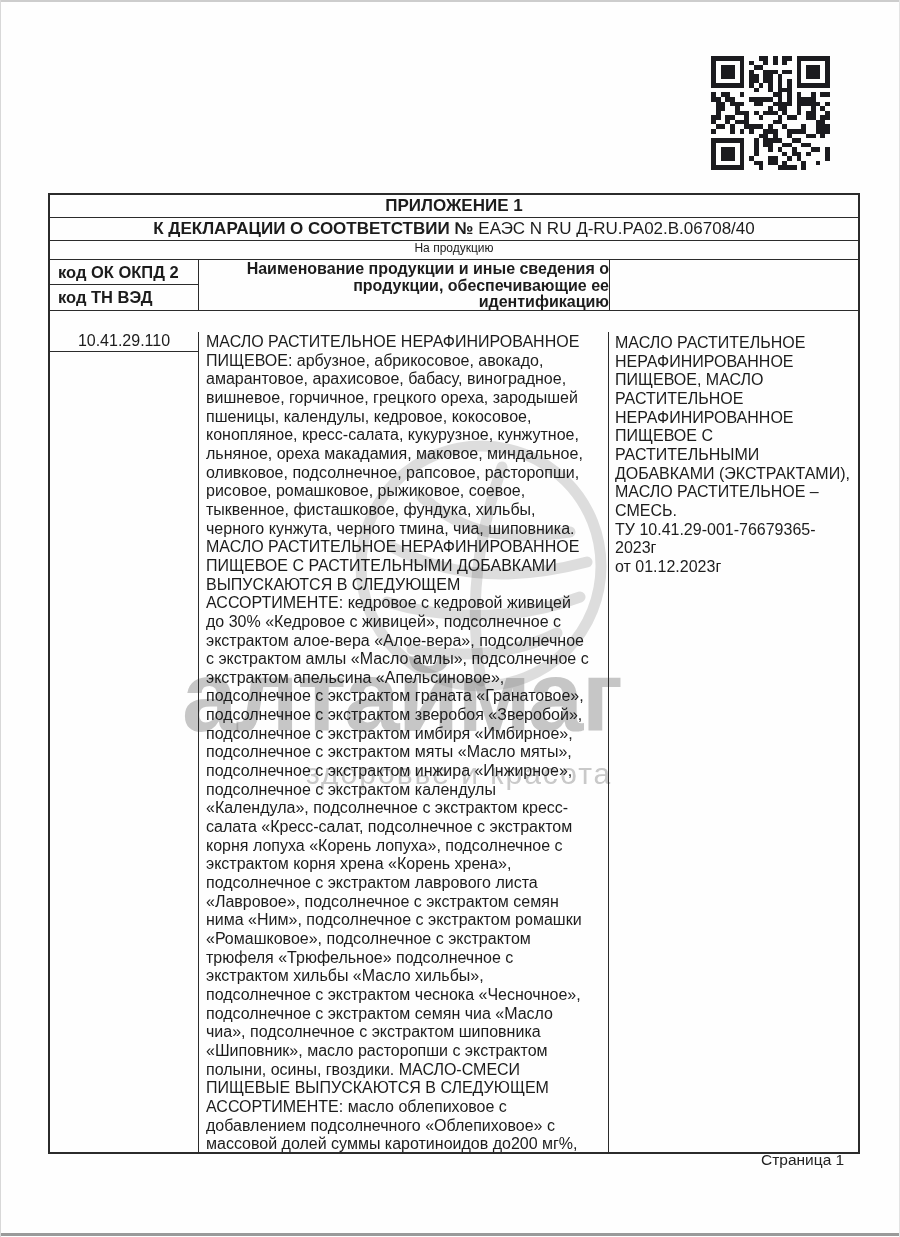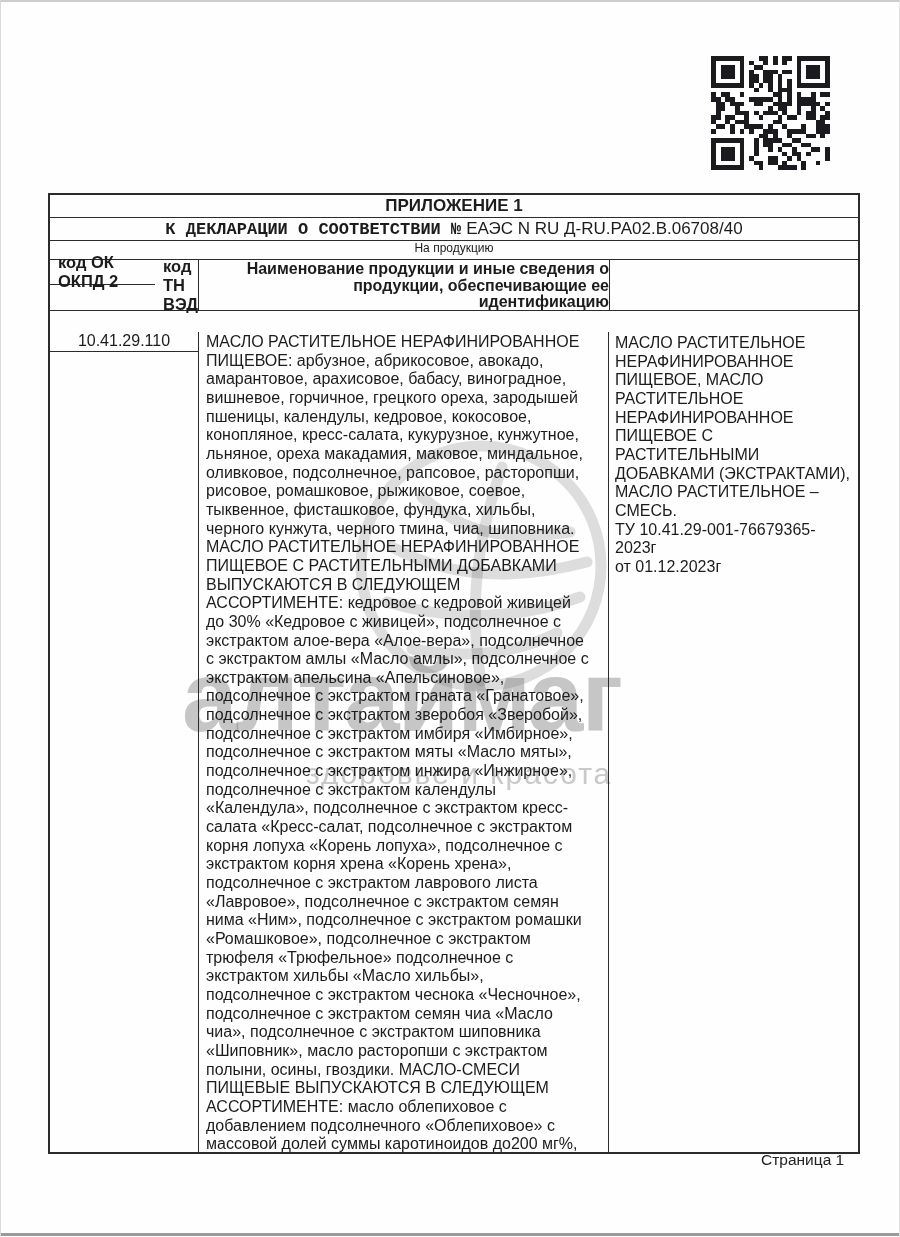--- a/index.html
+++ b/index.html
@@ -30,26 +30,26 @@
   }
 
   
   .doc-table{
     position:absolute;left:48px;top:193px;width:808px;z-index:2;
     border:2px solid #2b2b2b;background:transparent;
   }
   .t-row{border-bottom:1.5px solid #2b2b2b;text-align:center;overflow:hidden;}
   .row-title{height:21px;font-size:17px;font-weight:bold;padding-top:1px;}
   .row-decl{height:21px;font-size:17px;padding-top:1px;}
-  .row-decl .lbl{font-weight:bold;font-family:Liberation Mono, monospace;}
+  .row-decl .lbl{font-weight:bold;}
   .row-decl .num{font-weight:normal;margin-left:5px;}
   .row-sub{height:18px;font-size:12px;padding-top:0px;}
 
   .t-header{display:flex;height:50px;border-bottom:1.5px solid #2b2b2b;}
-  .hc1{width:148px;border-right:1.5px solid #2b2b2b;display:flex;flex-direction:row;}
+  .hc1{width:148px;border-right:1.5px solid #2b2b2b;display:flex;flex-direction:column;}
   .hc1 .sub1{height:24px;border-bottom:1.5px solid #2b2b2b;display:flex;align-items:center;padding-left:8px;font-weight:bold;font-size:16.5px;}
   .hc1 .sub2{flex:1;display:flex;align-items:center;padding-left:8px;font-weight:bold;font-size:16.5px;}
   .hc2{width:410px;border-right:1.5px solid #2b2b2b;text-align:right;font-weight:bold;font-size:16px;line-height:16.6px;padding-top:1px;white-space:pre-line;}
   .hc3{flex:1;text-align:center;font-weight:bold;font-size:16px;line-height:16.6px;padding-top:1px;white-space:pre-line;}
 
   .t-body{display:flex;height:820px;margin-top:21px;}
   .bc1{width:148px;border-right:1.5px solid #2b2b2b;text-align:center;font-size:16px;}
   .bc1 .okpd{height:18.5px;border-bottom:1.5px solid #2b2b2b;line-height:18.5px;}
   .bc1 .codes{white-space:pre-line;line-height:18.65px;padding-top:1px;}
   .bc2{width:410px;border-right:1.5px solid #2b2b2b;font-size:16px;line-height:18.65px;padding:1px 4px 0 7px;white-space:pre-line;box-sizing:border-box;}

